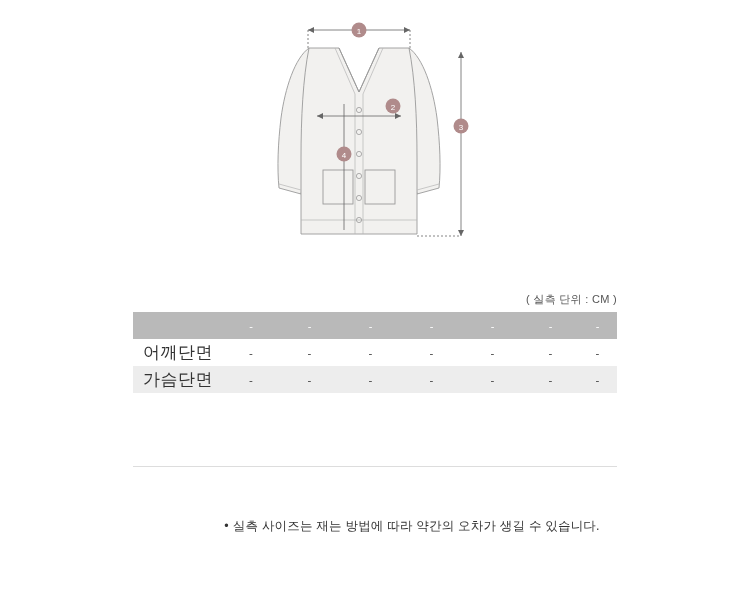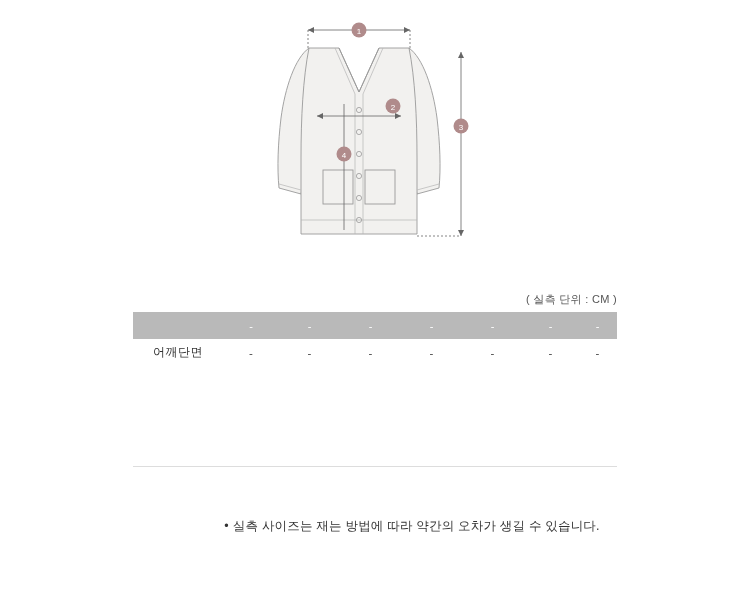--- a/index.html
+++ b/index.html
@@ -70,21 +70,21 @@
     font-size: 11px;
   }
   .size-table tbody tr.odd {
     background: #ffffff;
   }
   .size-table tbody tr.even {
     background: #ededed;
   }
   .size-table tbody td.rowhead {
     color: #333333;
-    font-size: 12px;
+    font-size: 17px;
     letter-spacing: 0.5px;
   }
 
   
   .divider {
     position: absolute;
     left: 133px;
     top: 466px;
     width: 484px;
     height: 1px;
@@ -224,20 +224,30 @@
       <tr class="odd">
         <td class="rowhead">어깨단면</td>
         <td>-</td>
         <td>-</td>
         <td>-</td>
         <td>-</td>
         <td>-</td>
         <td>-</td>
         <td>-</td>
       </tr>
+      <tr class="even">
+        <td class="rowhead">가슴단면</td>
+        <td>-</td>
+        <td>-</td>
+        <td>-</td>
+        <td>-</td>
+        <td>-</td>
+        <td>-</td>
+        <td>-</td>
+      </tr>
     </tbody>
   </table>
 
   <div class="divider"></div>
 
   <div class="footnote">
     <span class="bullet">•</span><span>실측 사이즈는 재는 방법에 따라 약간의 오차가 생길 수 있습니다.</span>
   </div>
 
 </div>

